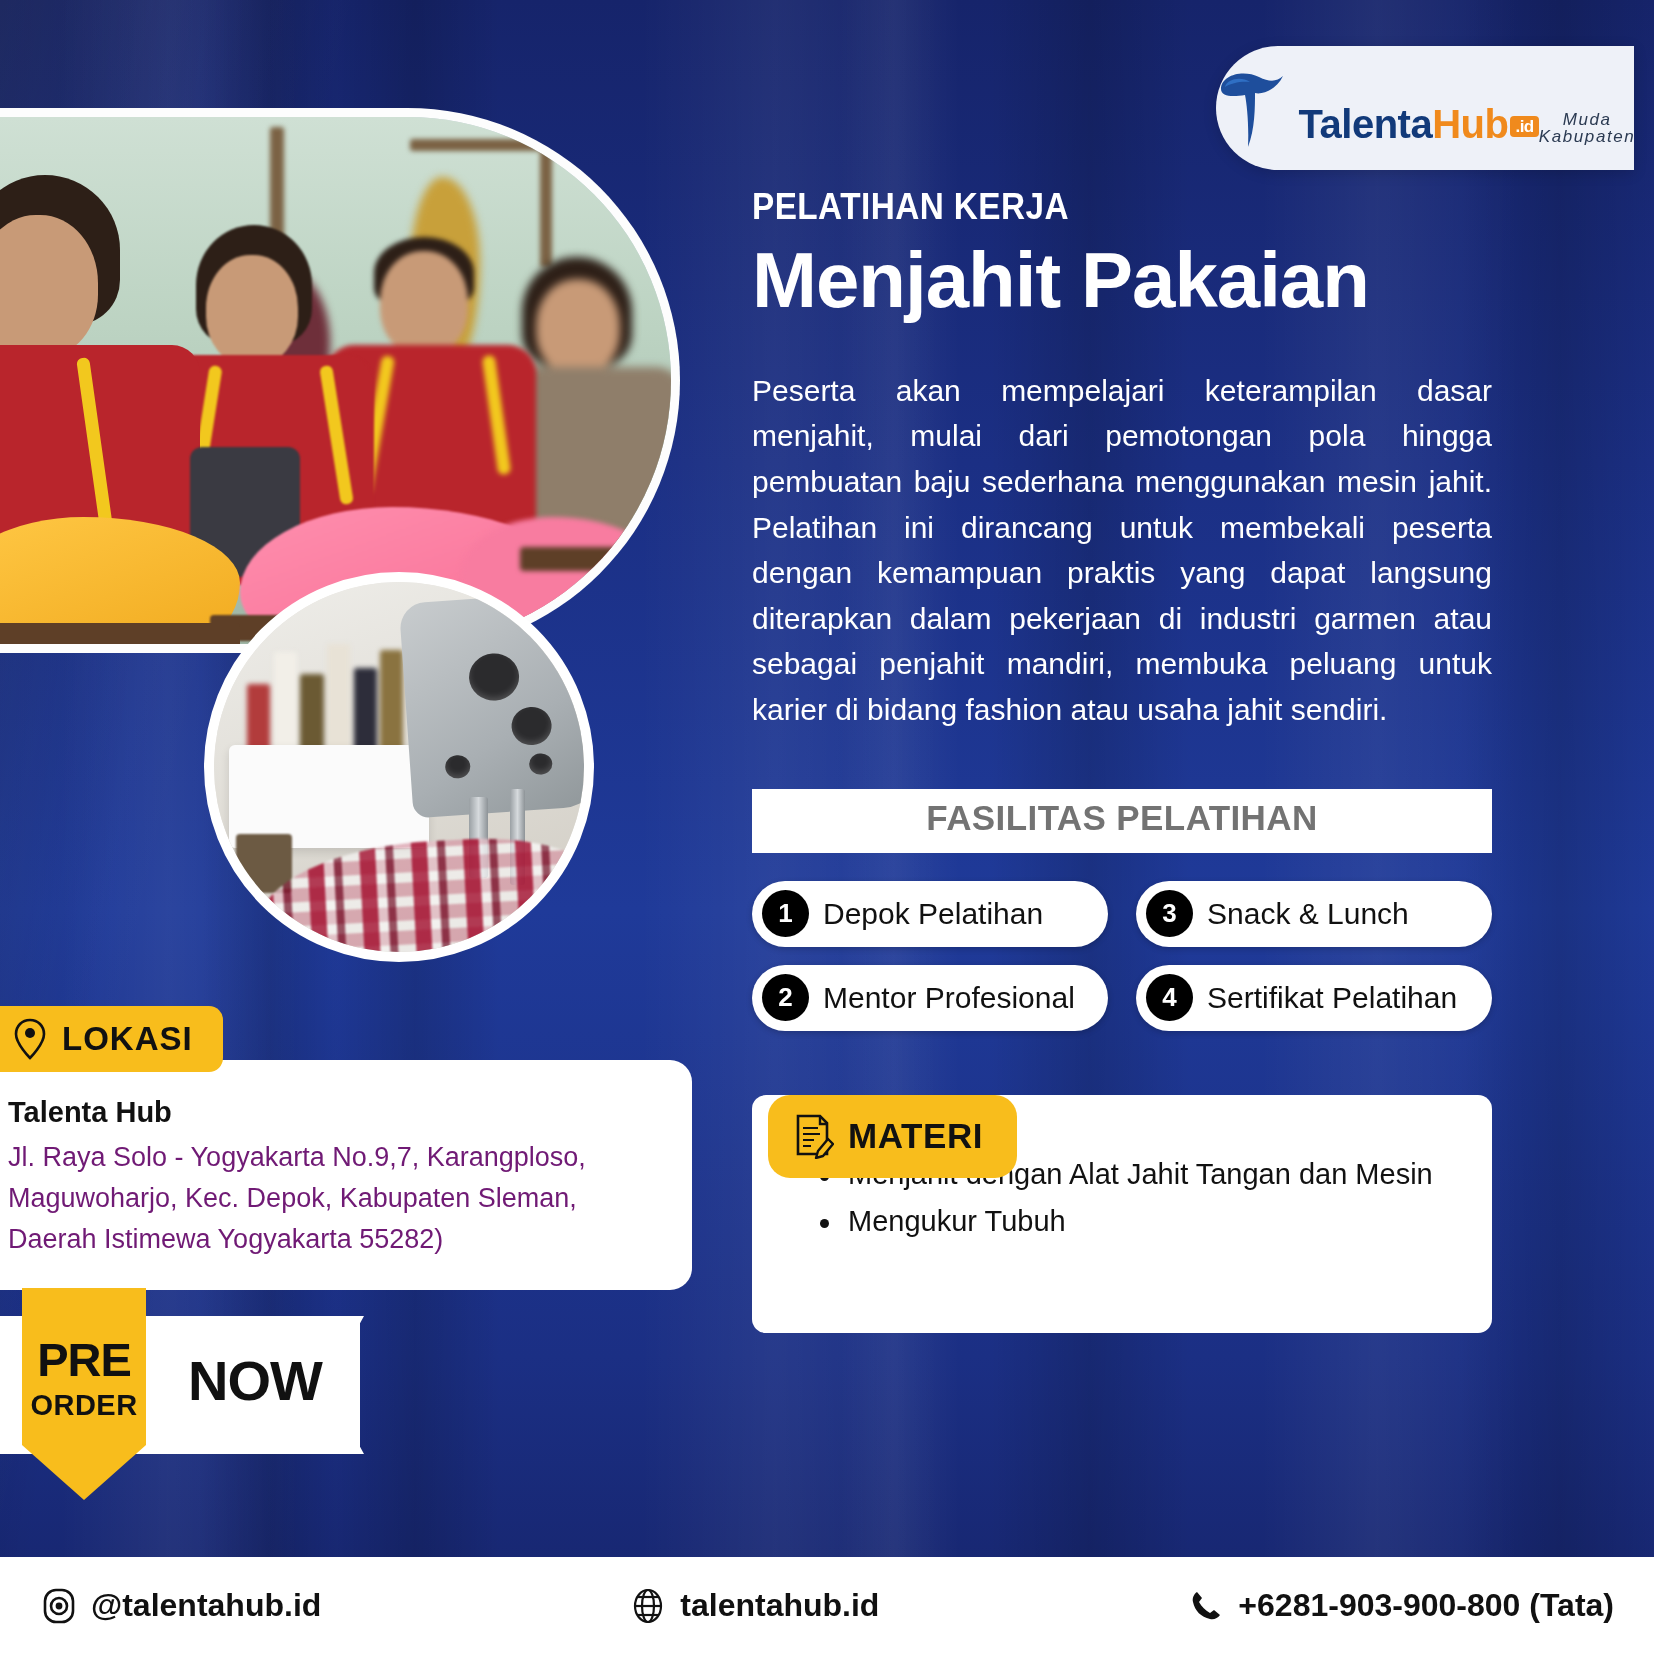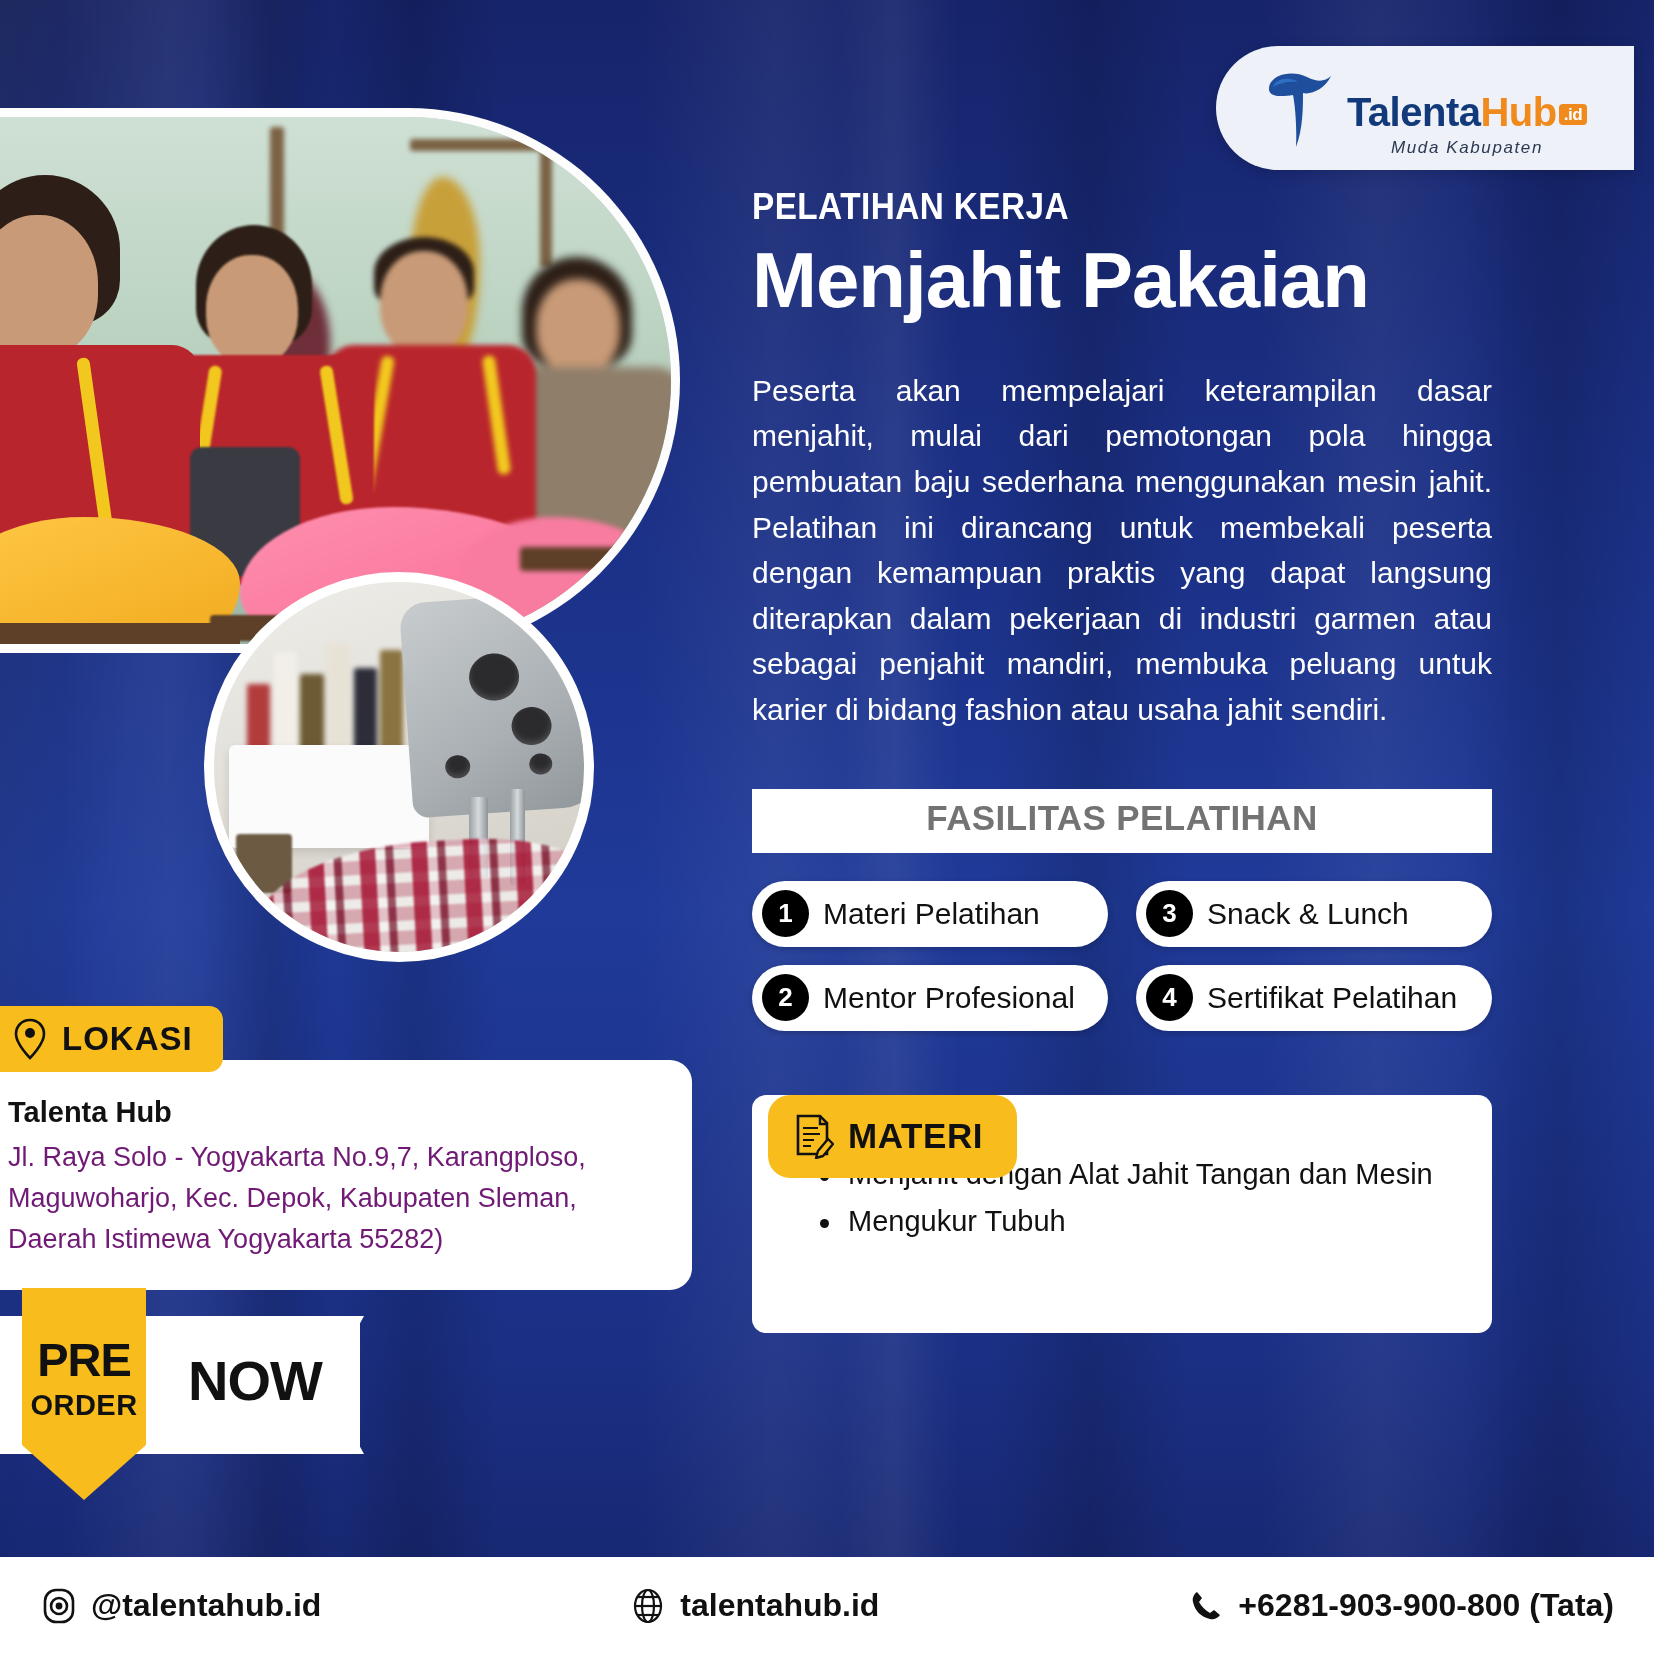--- a/index.html
+++ b/index.html
@@ -71,21 +71,21 @@
   .pins{position:absolute;left:6%;bottom:16%;width:15%;height:16%;background:#6c5a43;border-radius:4px;filter:blur(1px);}
 
   
   #logo{
     position:absolute; right:20px; top:46px; width:418px; height:124px;
     background:#eef1f8; border-radius:70px 0 0 70px;
     display:flex; align-items:center; justify-content:center; gap:10px;
     box-shadow:0 3px 14px rgba(0,0,0,.16);
   }
   #logo .mark{width:74px;height:82px;flex:0 0 74px;}
-  #logo .words{display:flex;flex-direction:column;line-height:1;margin-top:32px;}
+  #logo .words{display:flex;flex-direction:row;line-height:1;margin-top:32px;}
   #logo .wordmark{font-size:40px;font-weight:bold;letter-spacing:-.5px;white-space:nowrap;}
   #logo .wordmark .t{color:#123a7a;} #logo .wordmark .h{color:#f08a1d;}
   #logo .idbox{background:#f08a1d;color:#fff;font-size:17px;font-weight:bold;border-radius:4px;padding:1px 5px;margin-left:2px;vertical-align:6px;}
   #logo .tagline{font-size:17px;color:#2b3a52;font-style:italic;letter-spacing:1.6px;text-align:center;margin-top:7px;}
 
   
   #right{position:absolute;left:752px;top:186px;width:740px;}
   #eyebrow{color:#fff;font-size:37px;font-weight:bold;letter-spacing:.5px;transform:scaleX(.9);transform-origin:left center;}
   #title{color:#fff;font-size:78px;font-weight:bold;letter-spacing:-1px;margin-top:12px;line-height:1.05;}
   #desc{color:#fff;font-size:30px;line-height:1.52;text-align:justify;margin-top:46px;}
@@ -268,21 +268,21 @@
   <div id="right">
     <div id="eyebrow">PELATIHAN KERJA</div>
     <h1 id="title">Menjahit Pakaian</h1>
     <p id="desc">Peserta akan mempelajari keterampilan dasar menjahit, mulai dari pemotongan pola hingga pembuatan baju sederhana menggunakan mesin jahit. Pelatihan ini dirancang untuk membekali peserta dengan kemampuan praktis yang dapat langsung diterapkan dalam pekerjaan di industri garmen atau sebagai penjahit mandiri, membuka peluang untuk karier di bidang fashion atau usaha jahit sendiri.</p>
 
     <div id="fac-head">FASILITAS PELATIHAN</div>
 
     <div id="fac-grid">
       <div class="fac">
         <span class="num">1</span>
-        <span class="lbl">Materi Pelatihan</span>
+        <span class="lbl">Depok Pelatihan</span>
       </div>
       <div class="fac">
         <span class="num">3</span>
         <span class="lbl">Snack &amp; Lunch</span>
       </div>
       <div class="fac">
         <span class="num">2</span>
         <span class="lbl">Mentor Profesional</span>
       </div>
       <div class="fac">

